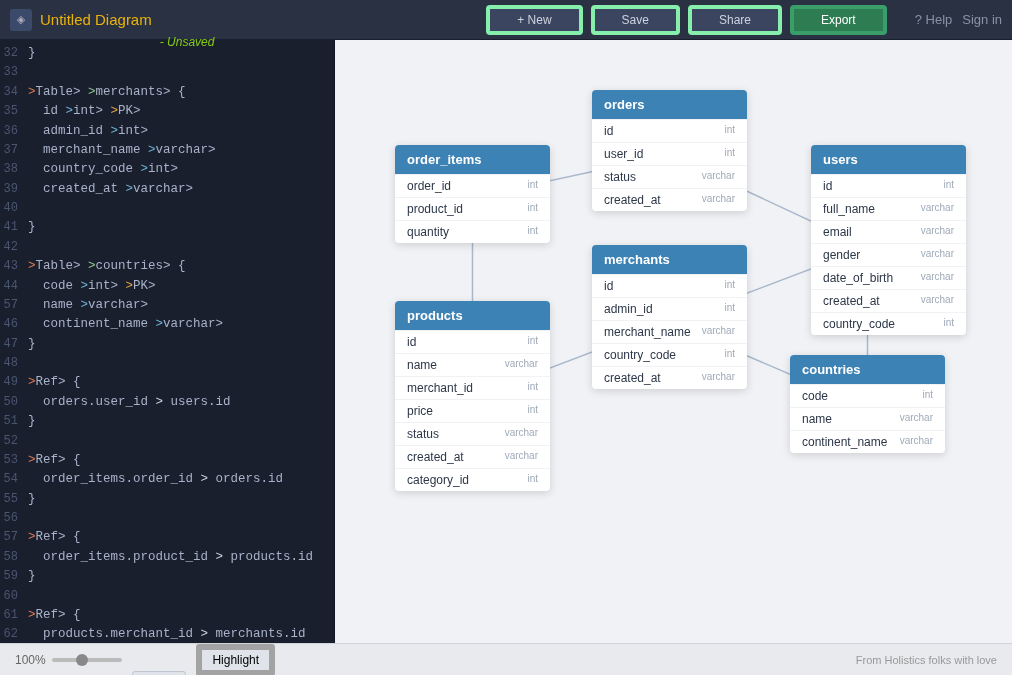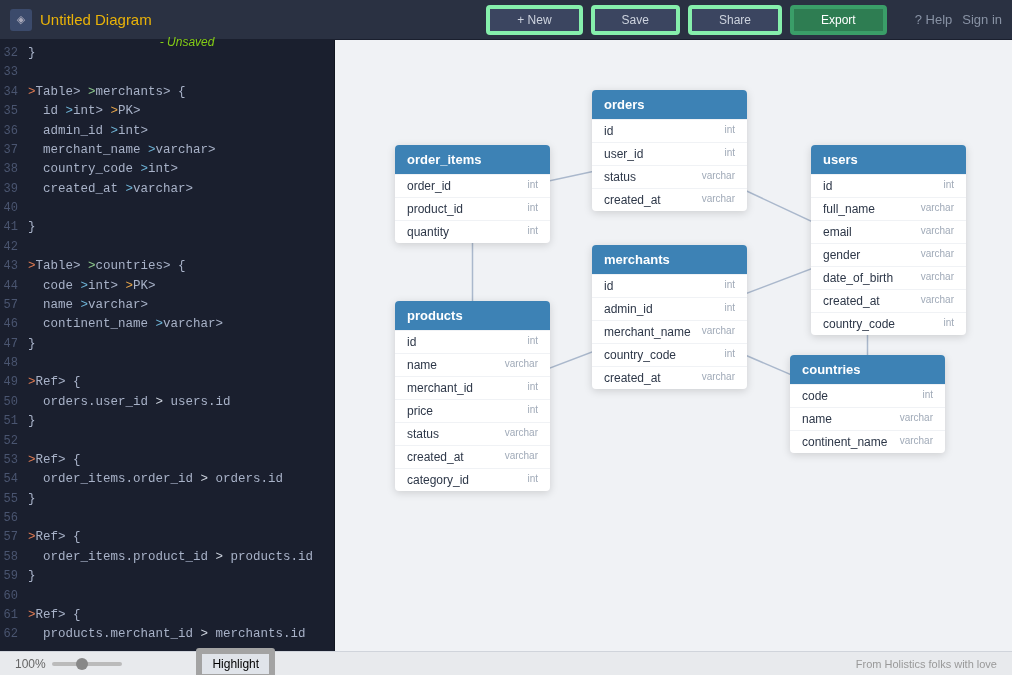--- a/index.html
+++ b/index.html
@@ -124,21 +124,21 @@
       border-top: 1px solid #f0f2f5;
     }
     .db-table-row:first-child { border-top: none; }
     .field-name { color: #2d3748; font-weight: 500; }
     .field-type { color: #a0aab8; font-size: 10px; }
 
     
     .statusbar {
       background: #e8eaed;
       border-top: 1px solid #d0d4db;
-      height: 24px;
+      height: 32px;
       display: flex;
       align-items: center;
       padding: 0 15px;
       gap: 10px;
       font-size: 12px;
       color: #666;
       flex-shrink: 0;
     }
     .zoom-control {
       display: flex; align-items: center; gap: 6px;

